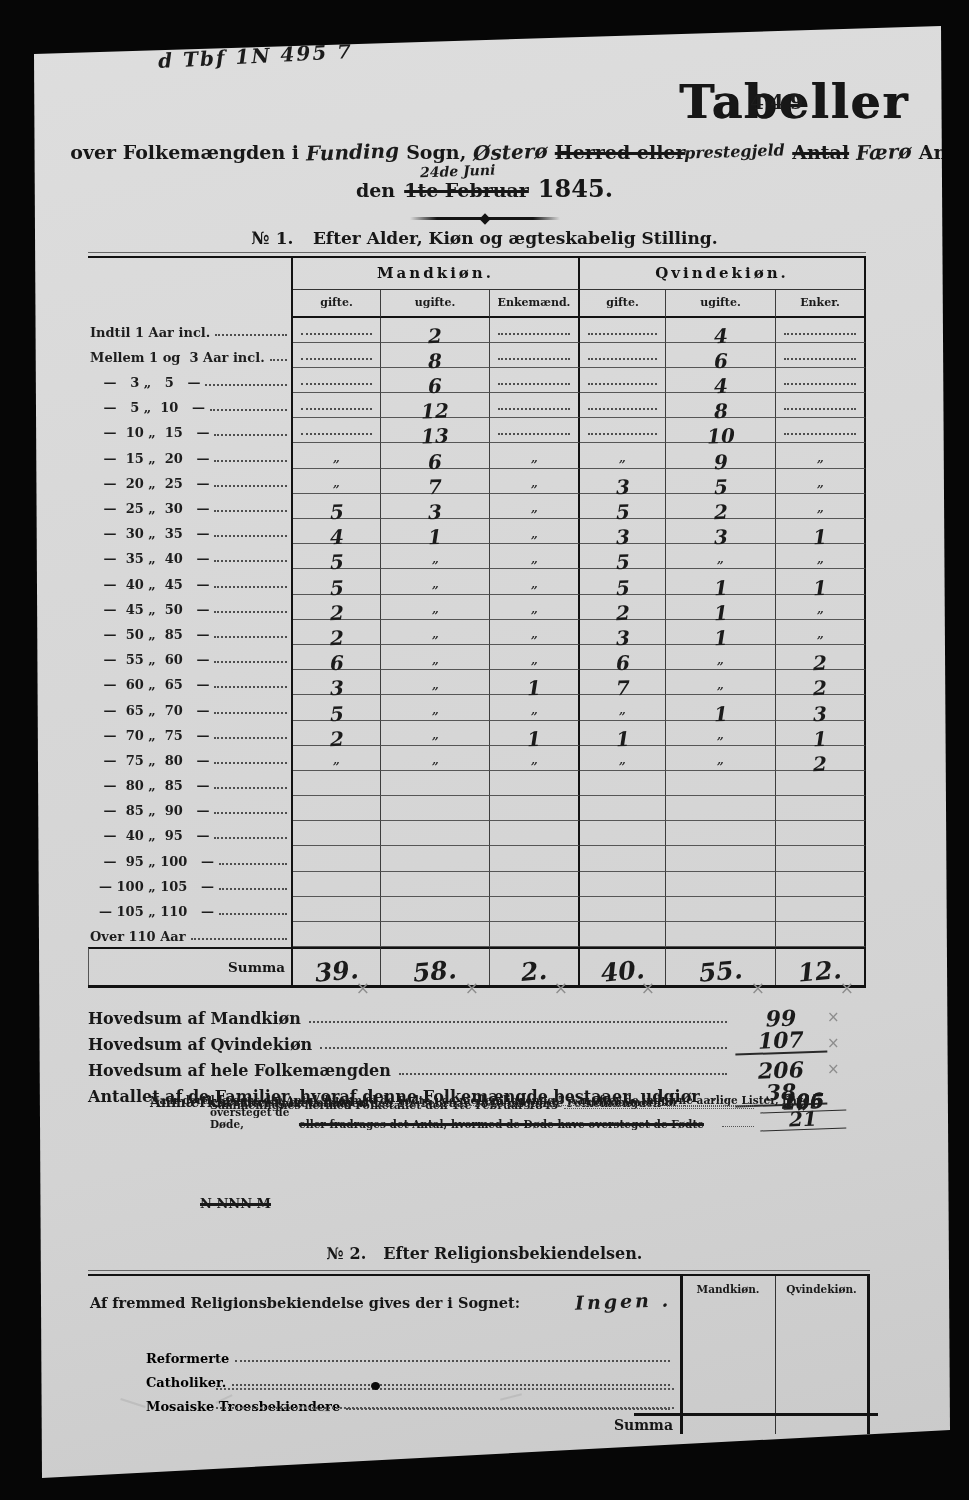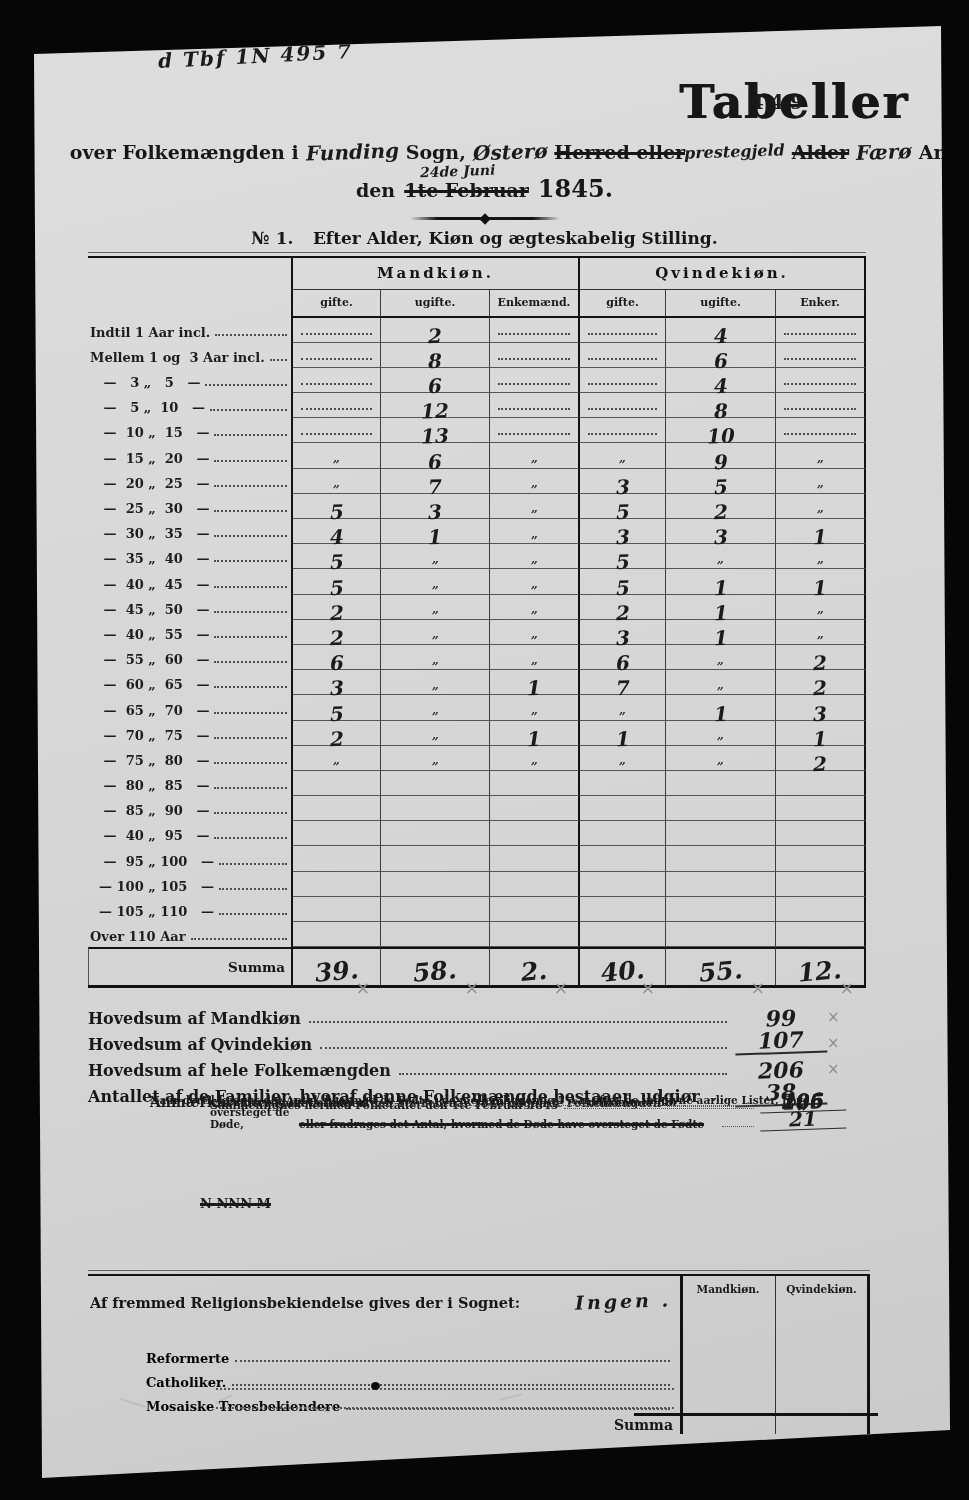--- a/index.html
+++ b/index.html
@@ -125,21 +125,21 @@
     <div class="title print">Tabeller</div>
     <div class="pagenum">449</div>
 
     <div class="sub1">
       <span class="print">over Folkemængden i</span>
       <span class="hw hwbig">Funding</span>
       <span class="print">Sogn,</span>
       <span class="hw hwbig">Østerø</span>
       <span class="print strike">Herred eller</span>
       <span class="hw hwover">prestegjeld</span>
-      <span class="print strike">Alder</span>
+      <span class="print strike">Antal</span>
       <span class="hw hwbig">Færø</span>
       <span class="print">Amt,</span>
     </div>
 
     <div class="sub2">
       <span class="print">den</span>
       <span class="datewrap">
         <span class="hw dateover">24de Juni</span>
         <span class="print strike">1te Februar</span>
       </span>
@@ -427,21 +427,21 @@
           <div class="t1c v">
             <span class="hw num">2</span>
           </div>
           <div class="t1c v">
             <span class="hw num">1</span>
           </div>
           <div class="t1c v oR">
             <span class="hw num ditto">„</span>
           </div>
           <div class="t1c lab">
-            <span class="labtxt">   —  40 „  55   —</span>
+            <span class="labtxt">   —  50 „  85   —</span>
             <span class="leader"></span>
           </div>
           <div class="t1c v">
             <span class="hw num">2</span>
           </div>
           <div class="t1c v">
             <span class="hw num ditto">„</span>
           </div>
           <div class="t1c v tR">
             <span class="hw num ditto">„</span>
@@ -722,20 +722,24 @@
       </div>
       <div class="aline a5">
         <span class="a4ind"></span>
         <span class="atxt">viser der sig en Forskel af</span>
         <span class="adots"></span>
         <span class="aval hw">„</span>
       </div>
       <div class="atail">N NNN M</div>
     </div>
 
+    <div class="h2">
+      <span class="print no">№ 2.</span>
+      <span class="print">Efter Religionsbekiendelsen.</span>
+    </div>
 
     <div class="t2">
       <div class="t2in">
         <div class="vl vl1"></div>
         <div class="vl vl2"></div>
         <div class="vl vl3"></div>
         <div class="t2h t2h1">Mandkiøn.</div>
         <div class="t2h t2h2">Qvindekiøn.</div>
         <div class="t2intro">
           <span class="t2introtext print">Af fremmed Religionsbekiendelse gives der i Sognet:</span>

